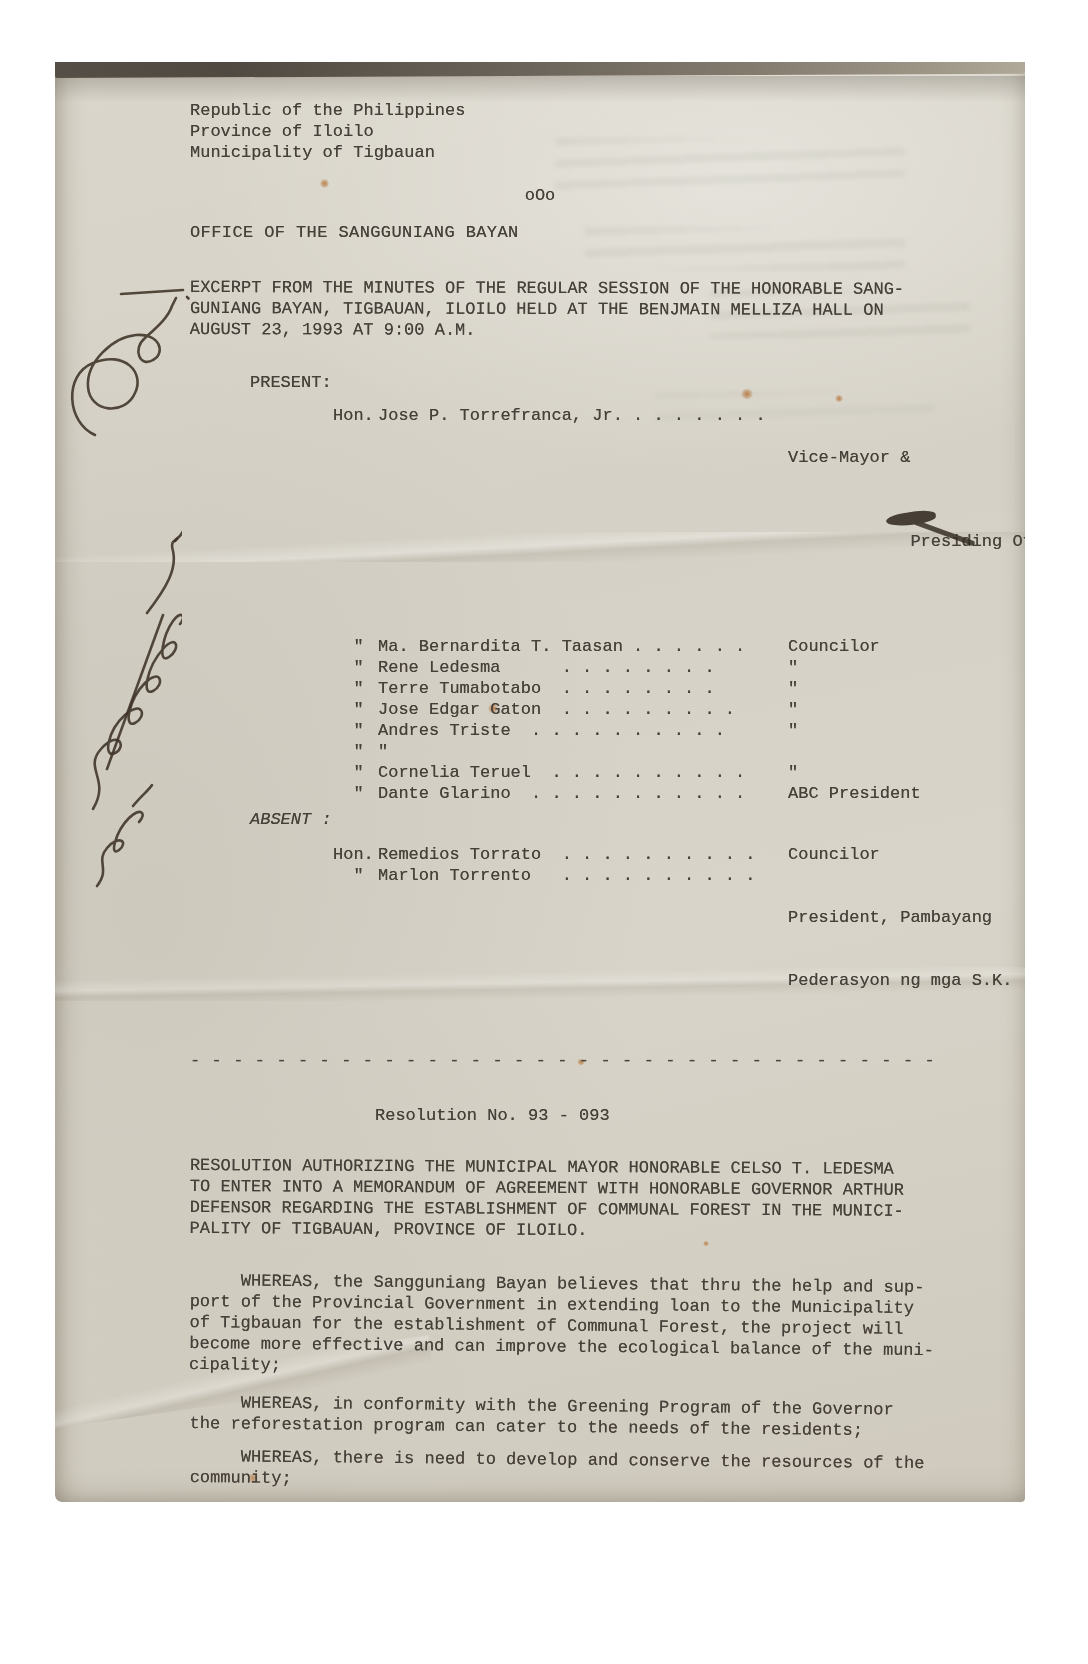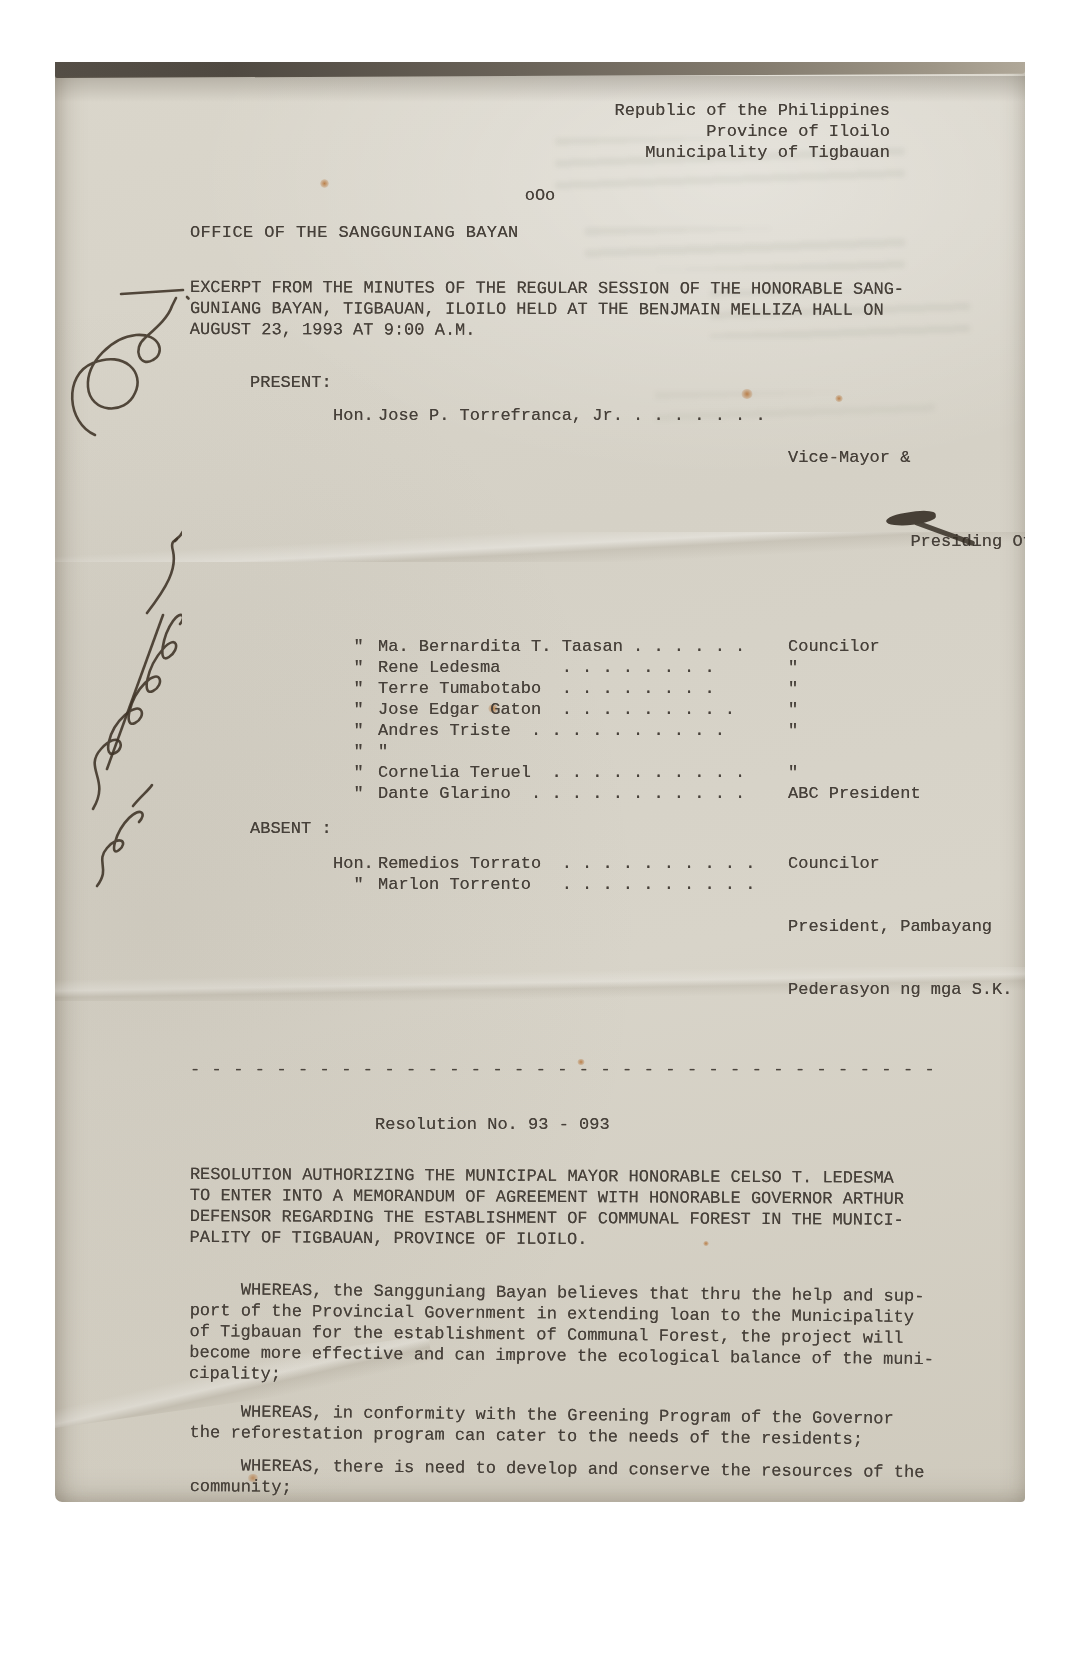--- a/index.html
+++ b/index.html
@@ -58,33 +58,33 @@
   .stain.s5{left:522px;top:997px;width:8px;height:6px;}
   .stain.s6{left:192px;top:1412px;width:12px;height:8px;opacity:.8;}
   .stain.s7{left:648px;top:1179px;width:6px;height:5px;}
 
   
   .col{position:absolute;left:135px;top:30px;width:790px;color:#46403a;
        font-size:17px;line-height:21px;
        text-shadow:0 0 .6px rgba(66,56,46,.75);}
   pre{margin:0;font:inherit;white-space:pre;}
 
-  .hdr{width:700px;text-align:right;margin-top:8px;}
+  .hdr{width:700px;text-align:left;margin-top:8px;}
   .ooo{width:700px;text-align:center;margin-top:22px;}
   .office{width:700px;text-align:left;margin-top:16px;letter-spacing:.4px;}
   .excerpt{margin-top:34px;transform:rotate(.15deg);transform-origin:left top;}
 
   .plabel{margin-top:32px;padding-left:60px;}
   .rows{margin-top:12px;}
   .prow{display:flex;padding-left:143px;}
   .prefix{width:45px;flex:none;white-space:pre;}
   .namedots{width:410px;flex:none;white-space:pre;}
   .ptitle{position:relative;white-space:pre;}
 
-  .alabel{margin-top:14px;padding-left:60px;}
+  .alabel{margin-top:5px;padding-left:60px;font-style:italic;}
   .arows{margin-top:14px;}
 
   .dashes{margin-top:17px;white-space:pre;letter-spacing:.6px;color:#4a443d;}
   .resno{margin-top:34px;padding-left:185px;}
   .titleblk{margin-top:29px;transform:rotate(.3deg);transform-origin:left top;}
   .para{transform-origin:left top;}
   .p1{margin-top:31px;transform:rotate(.55deg);}
   .p2{margin-top:17px;transform:rotate(.6deg);}
   .p3{margin-top:12px;transform:rotate(.55deg);}
   .p4{margin-top:13px;transform:rotate(.85deg);}

